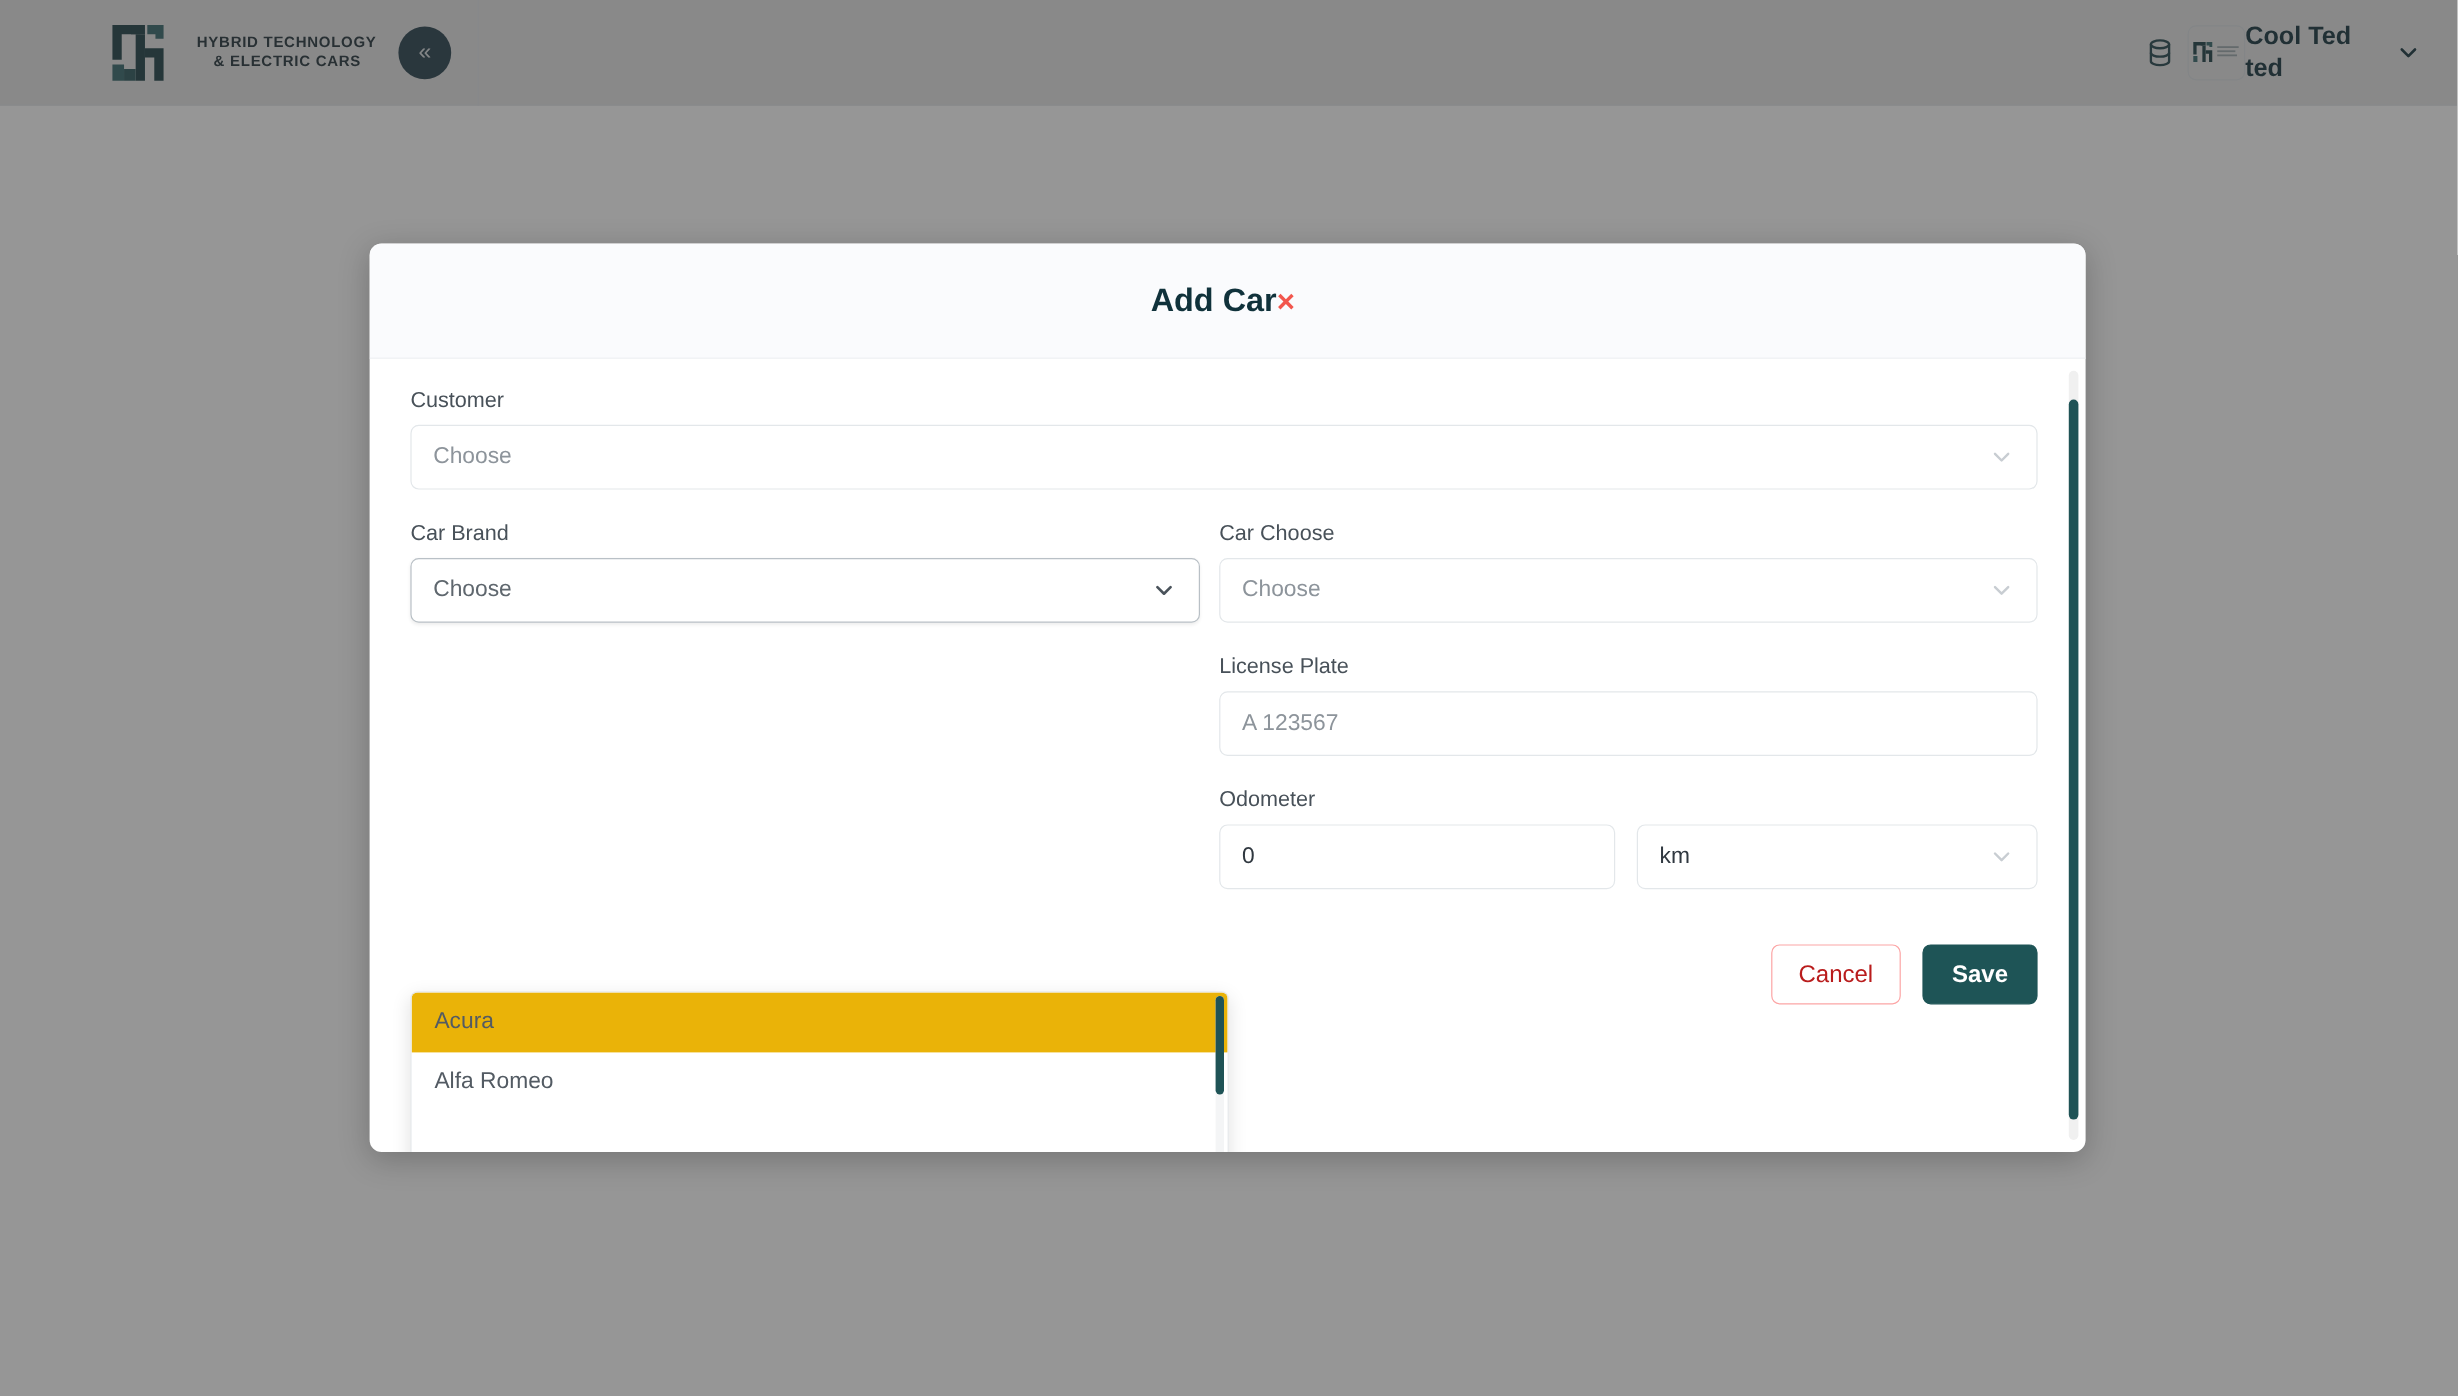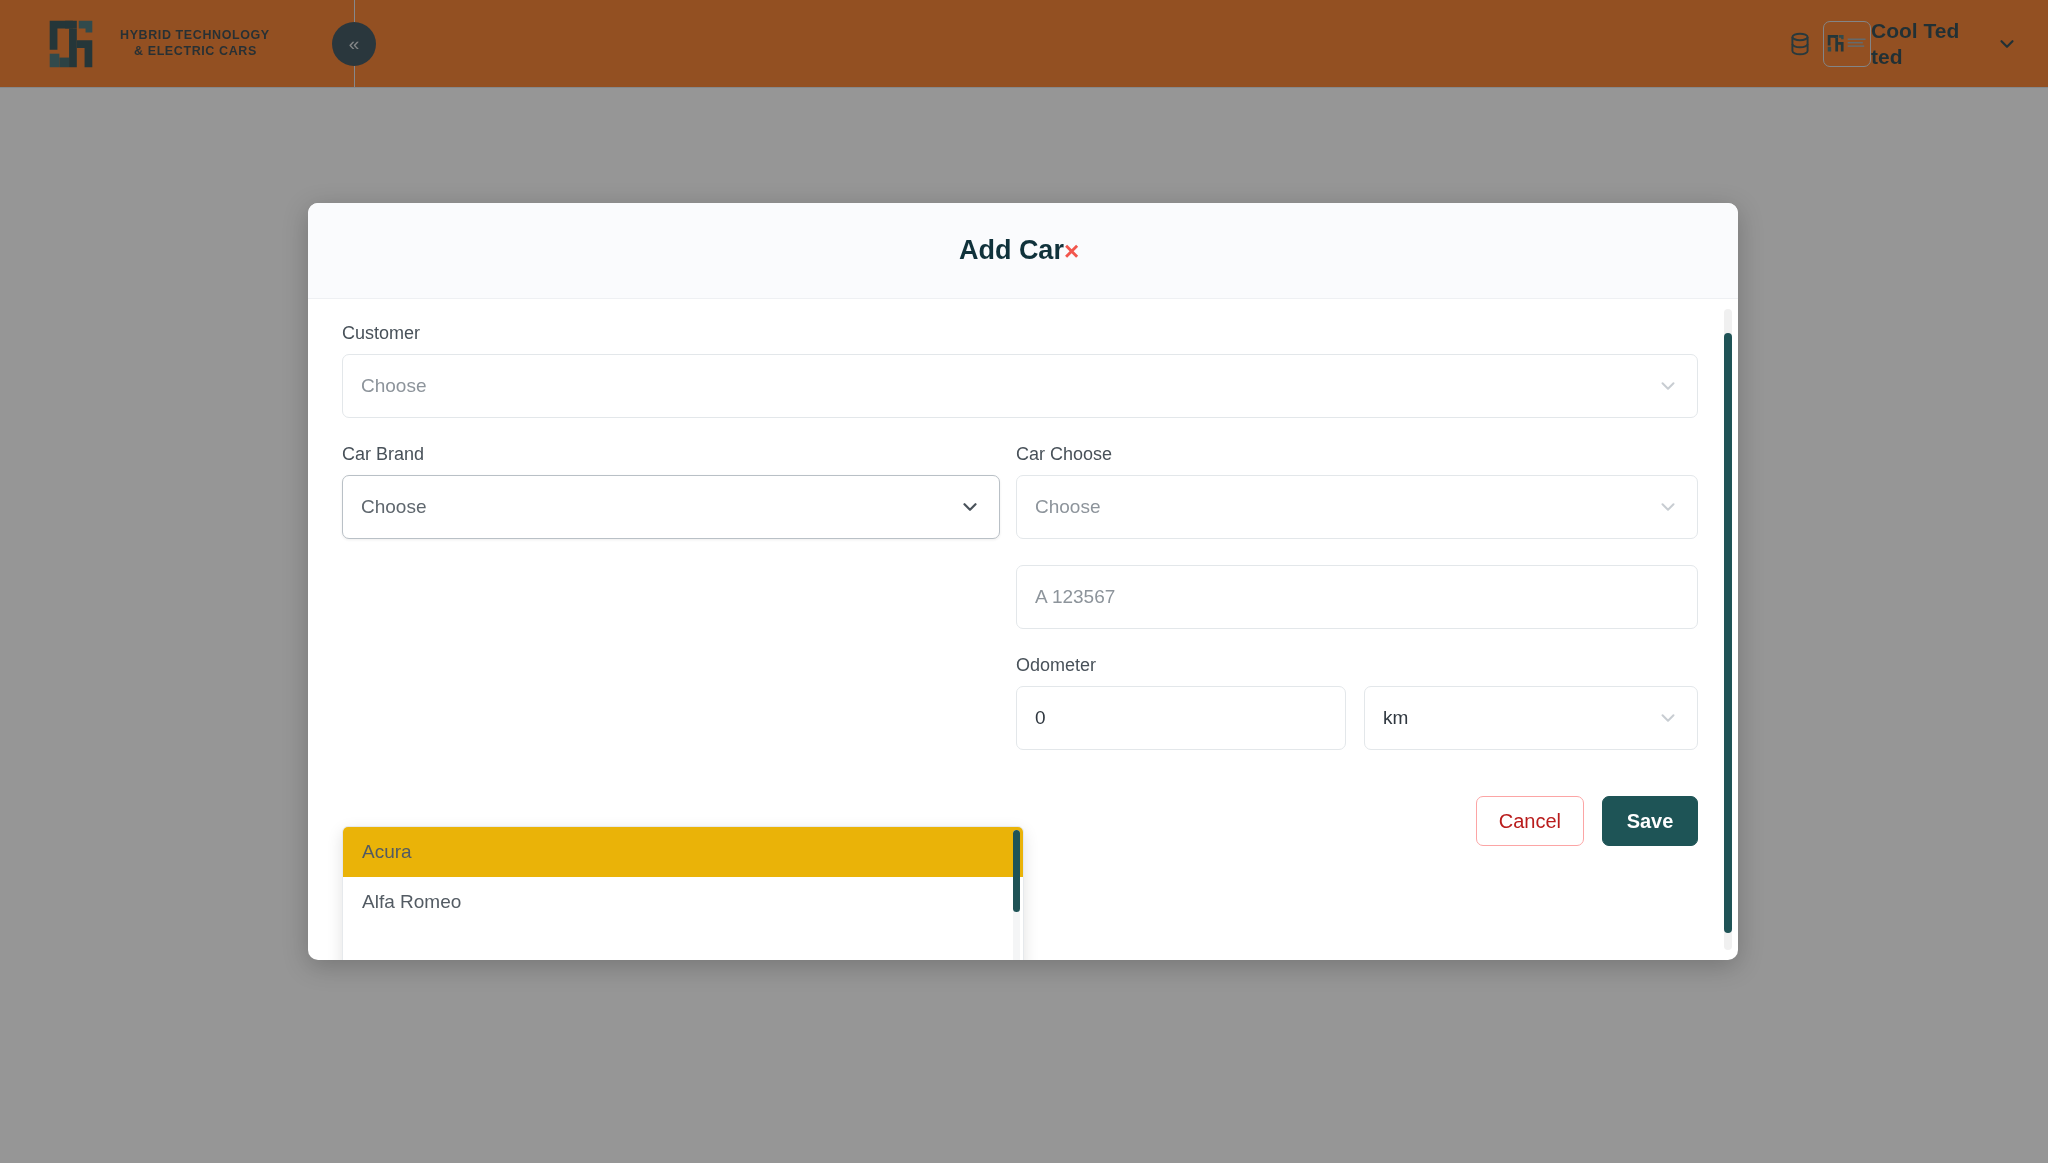--- a/index.html
+++ b/index.html
@@ -20,24 +20,25 @@
   #app-shell {
     position: absolute;
     inset: 0;
     background: #ffffff;
   }
 
   #top-header {
     position: absolute;
     top: 0; left: 0; right: 0;
     height: 88px;
-    background: #f97316;
+    background: #e5e5e5;
     border-bottom: 1px solid #dfe3e8;
     display: flex;
     align-items: center;
+    padding-left: 44px;
   }
 
   #brand-block {
     width: 355px;
     height: 88px;
     display: flex;
     align-items: center;
     padding-left: 40px;
     border-right: 1px solid #dfe3e8;
     gap: 18px;
@@ -184,21 +185,21 @@
     font-size: 18px;
     color: #485159;
     margin-bottom: 10px;
   }
 
   .field-row { display: flex; gap: 16px; }
   .col-left  { width: 682px; }
   .col-right { width: 682px; }
 
   .control {
-    height: 64px;
+    height: 54px;
     border: 1px solid #e3e7ea;
     border-radius: 7px;
     background: #ffffff;
     display: flex;
     align-items: center;
     padding: 0 18px;
     font-size: 19px;
     color: #5f676e;
     cursor: pointer;
     position: relative;
@@ -413,20 +414,21 @@
             <span>Choose</span>
             <span class="chevron">
               <svg width="22" height="22" viewBox="0 0 24 24" fill="none" stroke="currentColor" stroke-width="2.2" stroke-linecap="round" stroke-linejoin="round">
                 <polyline points="6 9 12 15 18 9"></polyline>
               </svg>
             </span>
           </div>
         </div>
 
         <div class="block">
+          <div class="field-label">License Plate</div>
           <div class="control placeholder">
             <span>A 123567</span>
           </div>
         </div>
 
         <div class="block">
           <div class="field-label">Odometer</div>
           <div class="odo-row">
             <div class="control value-dark odo-value">
               <span>0</span>

